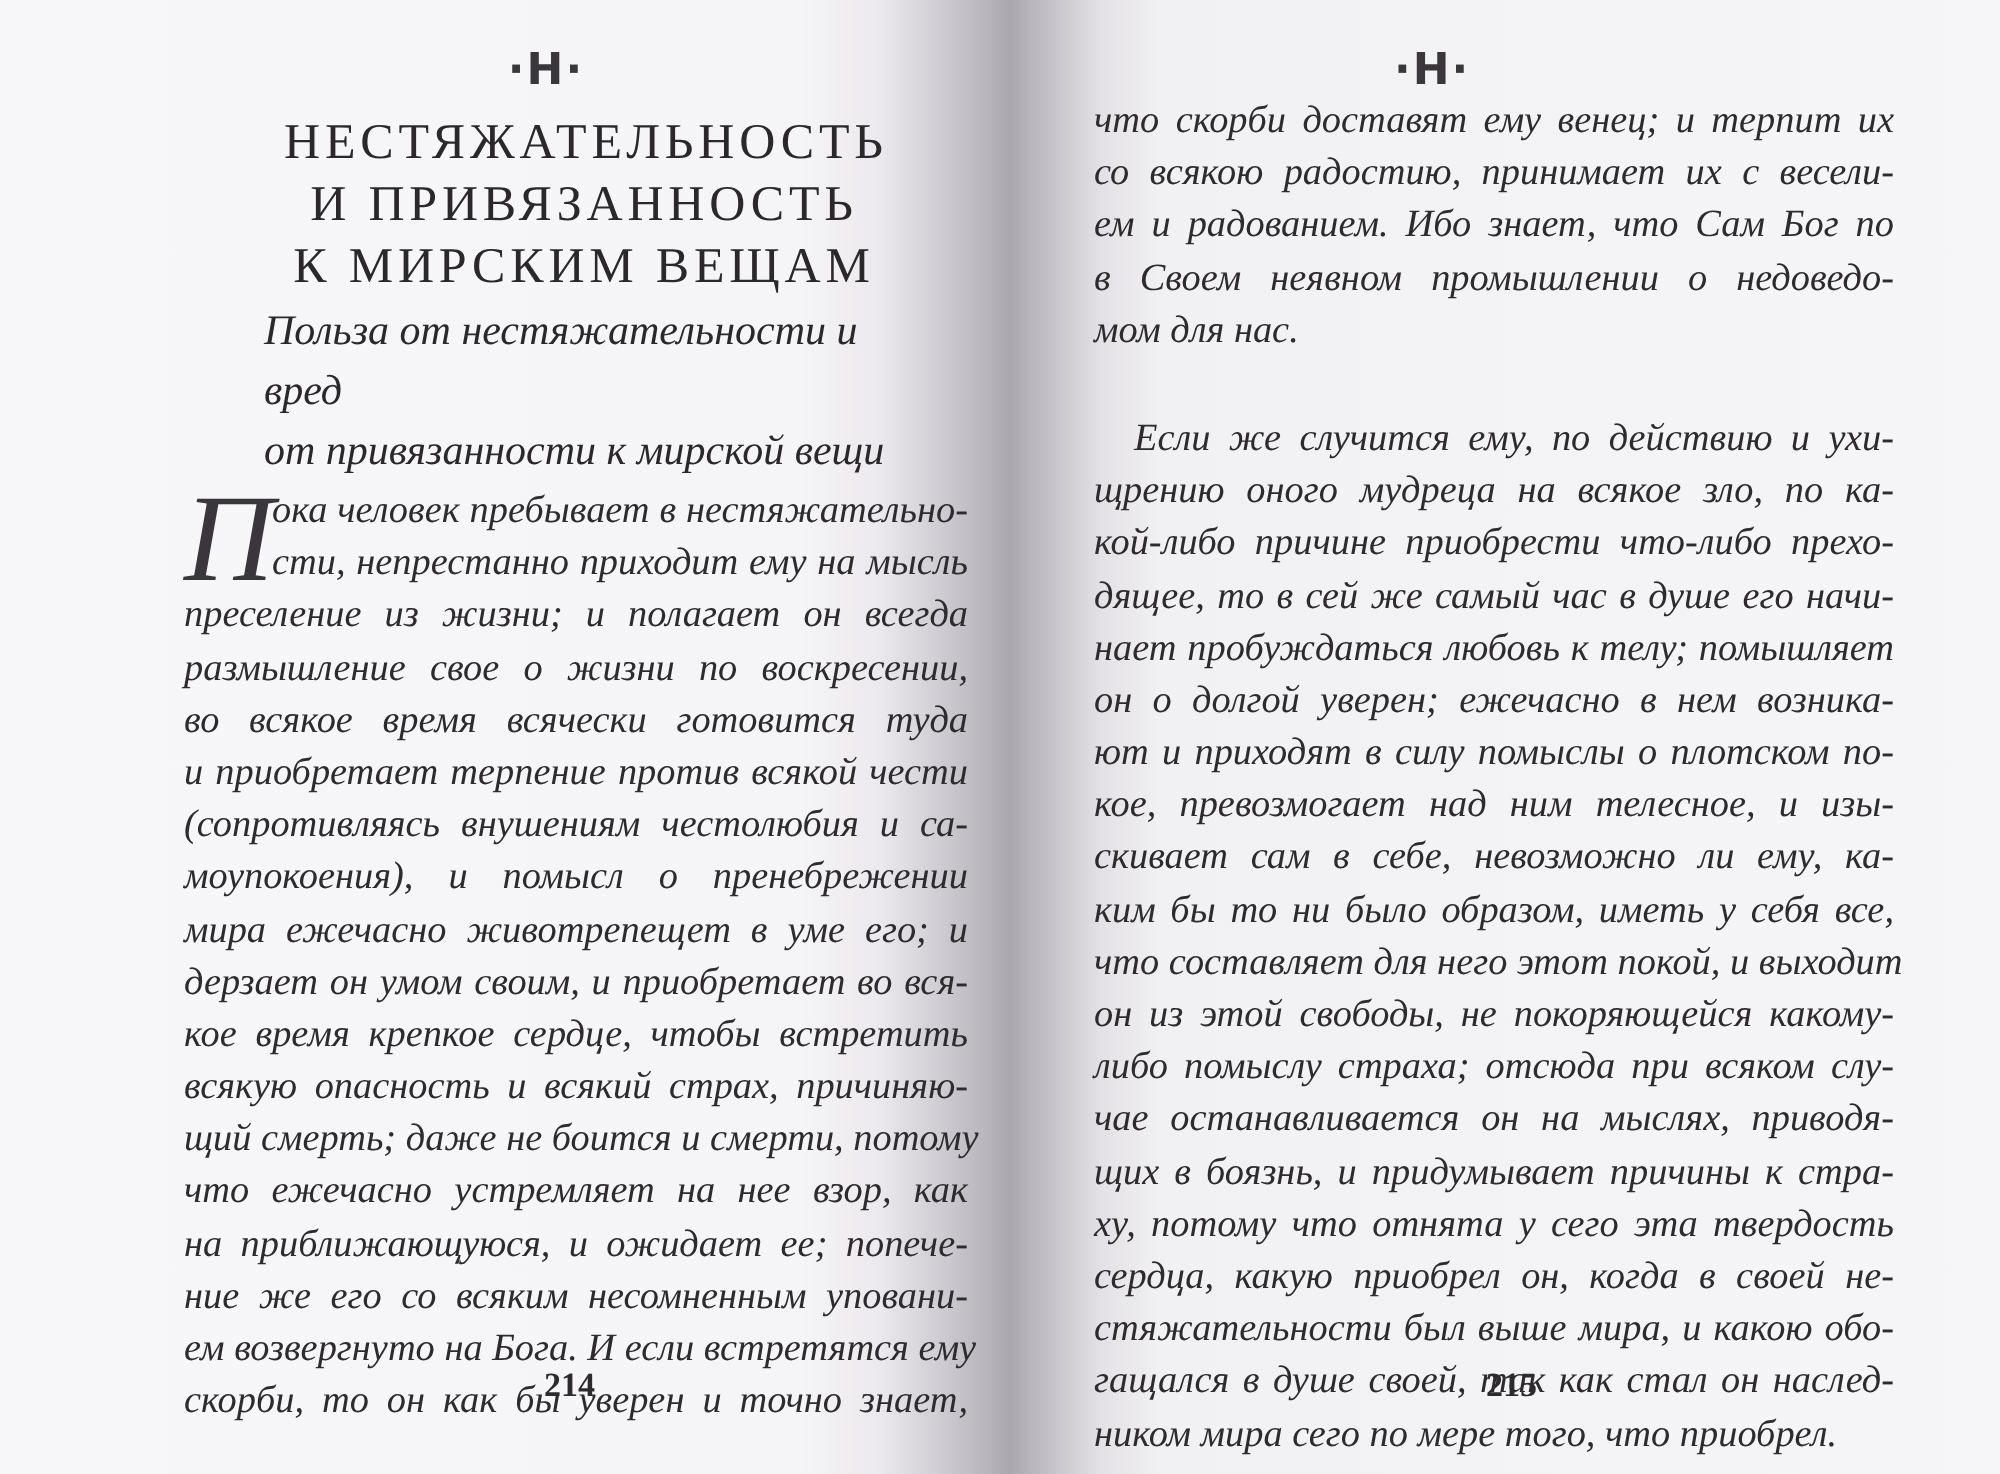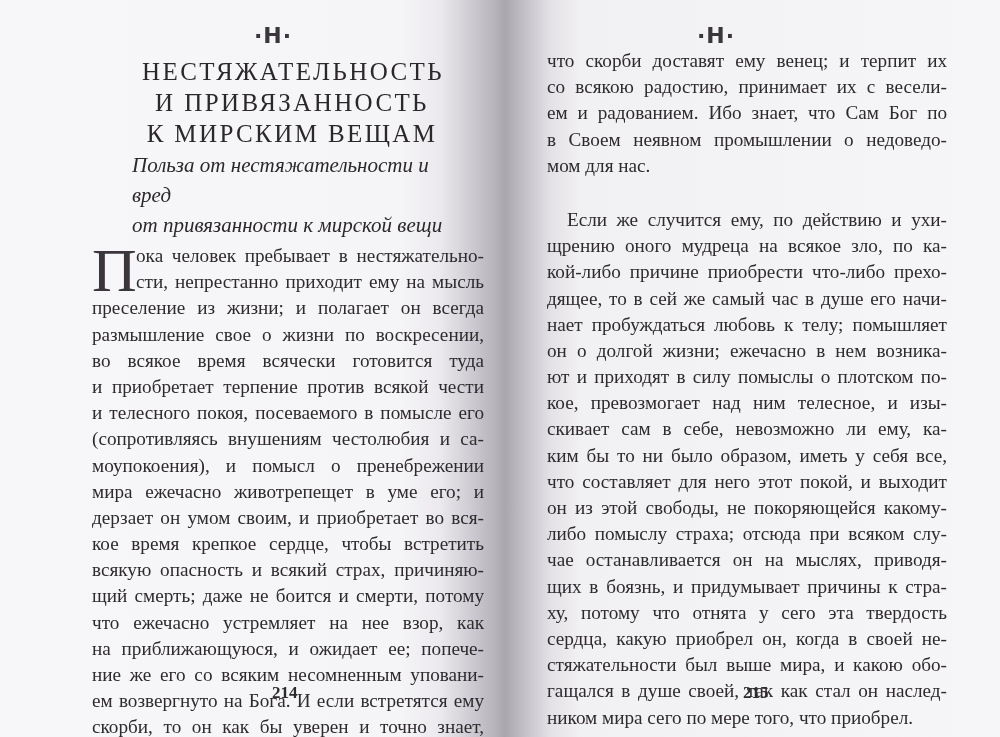--- a/index.html
+++ b/index.html
@@ -34,21 +34,21 @@
     font-size: 25px; line-height: 31px; letter-spacing: 2.4px;
     color: #2b282c; font-weight: normal;
   }
   .subtitle {
     position: absolute; top: 150px; left: 40px; width: 320px;
     font-family: "Liberation Serif", serif;
     font-style: italic; font-size: 21px; line-height: 30px; color: #2b282c;
   }
   .body-text {
     position: absolute; font-family: "Liberation Serif", serif;
-    font-size: 19.2px; line-height: 26.2px; color: #2e2b2f;
+    font-size: 19.2px; line-height: 26.2px; color: #2e2b2f; font-style: italic;
   }
   .page-left .body-text { top: 243px; left: 0; width: 392px; }
   .page-right .body-text { top: 48px; left: 0; width: 400px; }
   .line { display: block; white-space: nowrap; text-align: justify; text-align-last: justify; height: 26.2px; }
   .line.last { text-align-last: left; }
   .line.indent { padding-left: 20px; margin-top: 28px; }
   .line.dropped { padding-left: 44px; }
   .dropcap {
     position: absolute; left: 0; top: 2px;
     font-family: "Liberation Serif", serif; font-size: 62px; line-height: 50px;
@@ -81,21 +81,20 @@
     </div>
 
     <div class="body-text">
       <span class="dropcap">П</span>
       <span class="line dropped">ока человек пребывает в нестяжательно-</span>
       <span class="line dropped">сти, непрестанно приходит ему на мысль</span>
       <span class="line">преселение из жизни; и полагает он всегда</span>
       <span class="line">размышление свое о жизни по воскресении,</span>
       <span class="line">во всякое время всячески готовится туда</span>
       <span class="line">и приобретает терпение против всякой чести</span>
-      <span class="line">и телесного покоя, посеваемого в помысле его</span>
       <span class="line">(сопротивляясь внушениям честолюбия и са-</span>
       <span class="line">моупокоения), и помысл о пренебрежении</span>
       <span class="line">мира ежечасно животрепещет в уме его; и</span>
       <span class="line">дерзает он умом своим, и приобретает во вся-</span>
       <span class="line">кое время крепкое сердце, чтобы встретить</span>
       <span class="line">всякую опасность и всякий страх, причиняю-</span>
       <span class="line">щий смерть; даже не боится и смерти, потому</span>
       <span class="line">что ежечасно устремляет на нее взор, как</span>
       <span class="line">на приближающуюся, и ожидает ее; попече-</span>
       <span class="line">ние же его со всяким несомненным уповани-</span>
@@ -113,21 +112,21 @@
       <span class="line">что скорби доставят ему венец; и терпит их</span>
       <span class="line">со всякою радостию, принимает их с весели-</span>
       <span class="line">ем и радованием. Ибо знает, что Сам Бог по</span>
       <span class="line">в Своем неявном промышлении о недоведо-</span>
       <span class="line last">мом для нас.</span>
       <span class="line indent">Если же случится ему, по действию и ухи-</span>
       <span class="line">щрению оного мудреца на всякое зло, по ка-</span>
       <span class="line">кой-либо причине приобрести что-либо прехо-</span>
       <span class="line">дящее, то в сей же самый час в душе его начи-</span>
       <span class="line">нает пробуждаться любовь к телу; помышляет</span>
-      <span class="line">он о долгой жизни; ежечасно в нем возника-</span>
+      <span class="line">он о долгой уверен; ежечасно в нем возника-</span>
       <span class="line">ют и приходят в силу помыслы о плотском по-</span>
       <span class="line">кое, превозмогает над ним телесное, и изы-</span>
       <span class="line">скивает сам в себе, невозможно ли ему, ка-</span>
       <span class="line">ким бы то ни было образом, иметь у себя все,</span>
       <span class="line">что составляет для него этот покой, и выходит</span>
       <span class="line">он из этой свободы, не покоряющейся какому-</span>
       <span class="line">либо помыслу страха; отсюда при всяком слу-</span>
       <span class="line">чае останавливается он на мыслях, приводя-</span>
       <span class="line">щих в боязнь, и придумывает причины к стра-</span>
       <span class="line">ху, потому что отнята у сего эта твердость</span>

